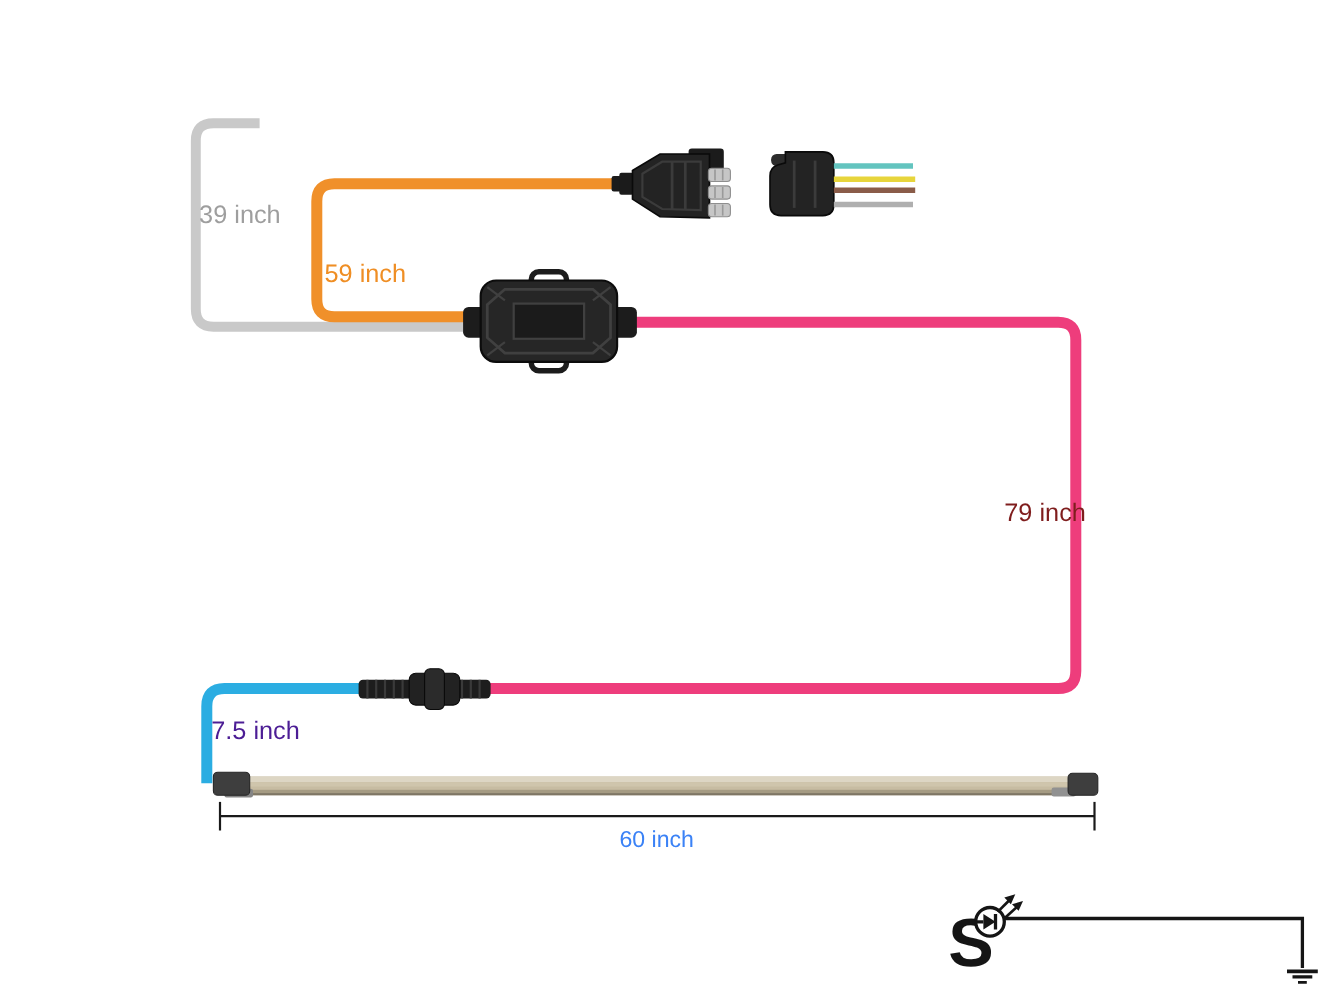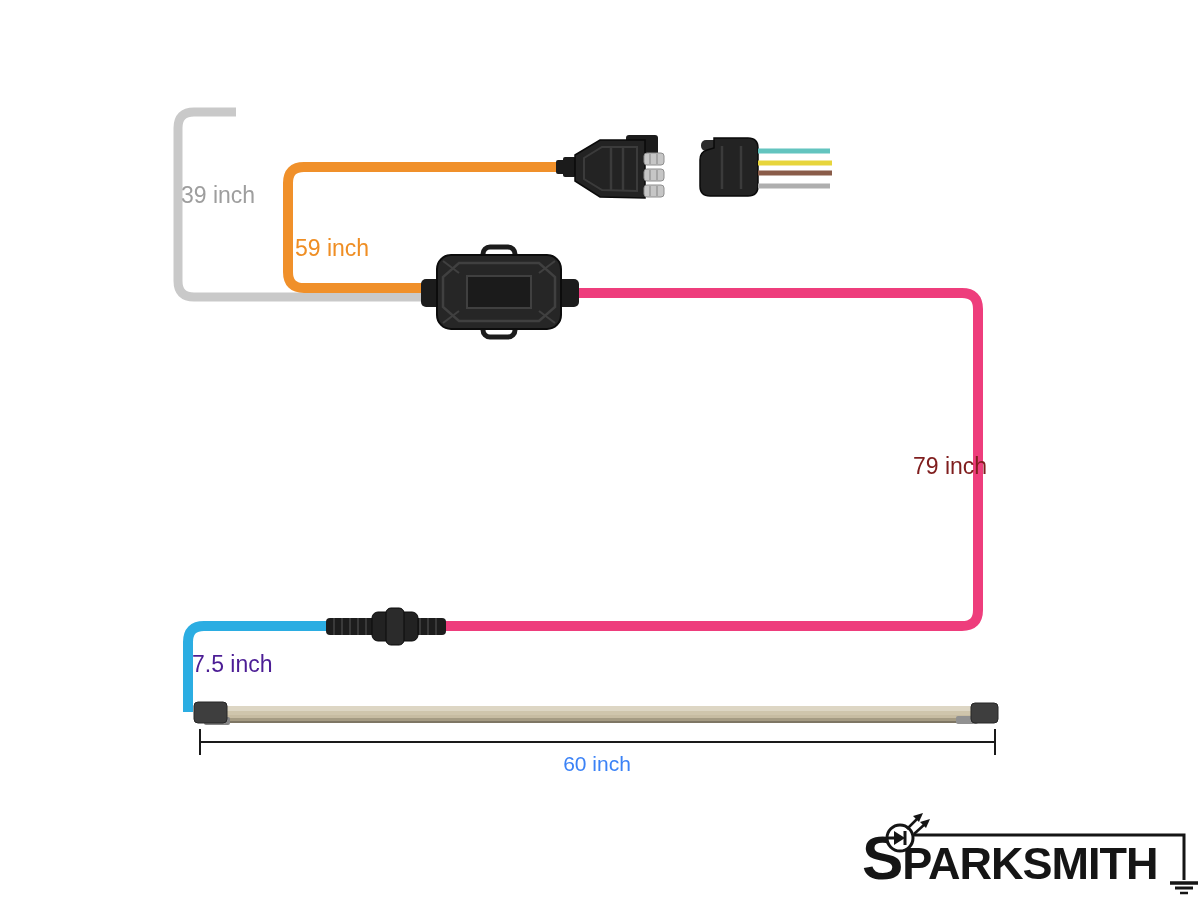--- a/index.html
+++ b/index.html
@@ -123,21 +123,20 @@
 
   <div class="dim-label lbl-gray">39 inch</div>
   <div class="dim-label lbl-orange">59 inch</div>
   <div class="dim-label lbl-pink">79 inch</div>
   <div class="dim-label lbl-blue">7.5 inch</div>
   <div class="dim-label lbl-bar">60 inch</div>
 
   <div class="logo">
     <div class="brand">
       <span class="first">S</span>
-        <span class="rest">PARKSMITH</span>
     </div>
     <svg width="344" height="96" viewBox="0 0 344 96">
       <g>
         <path d="M 52 31 H 324 V 76" stroke="#151515" stroke-width="3" fill="none"></path>
       </g>
       <g>
         <circle cx="40" cy="34" r="13" fill="#ffffff" stroke="#151515" stroke-width="3"></circle>
         <path d="M 34 27 L 34 41 L 45 34 Z" fill="#151515"></path>
         <line x1="45" y1="27" x2="45" y2="41" stroke="#151515" stroke-width="3"></line>
         <line x1="27" y1="34" x2="34" y2="34" stroke="#151515" stroke-width="3"></line>

